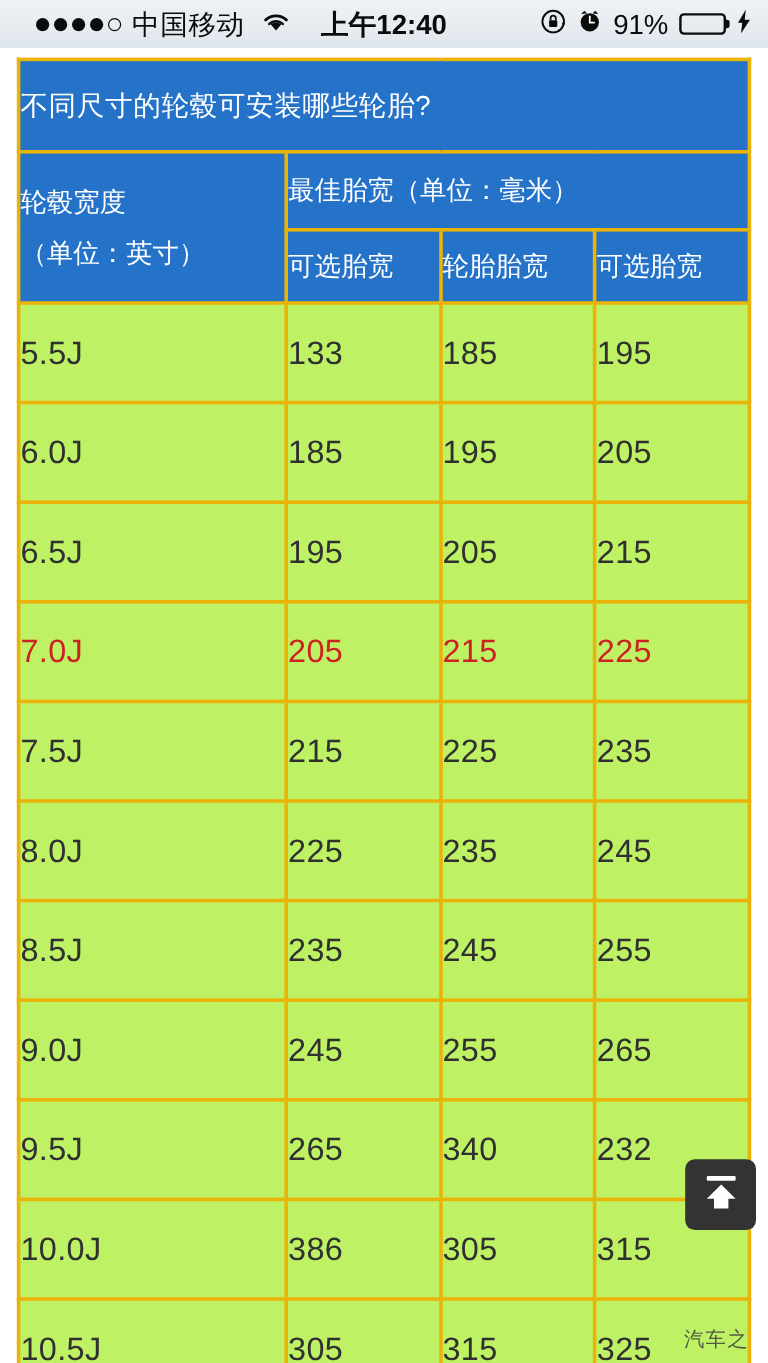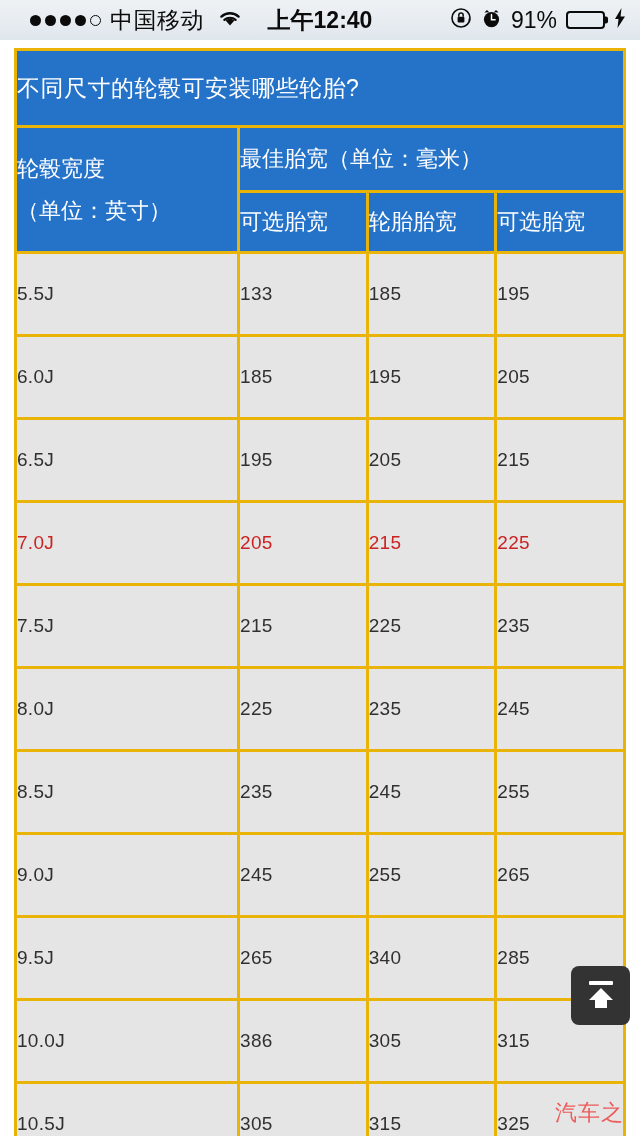--- a/index.html
+++ b/index.html
@@ -139,23 +139,23 @@
     height: 120px;
     line-height: 1.9;
   }
   .hdr-group {
     height: 62px;
   }
   .hdr-col {
     height: 58px;
   }
   td.cell {
-    background: #e5e5e5;
+    background: #bef264;
     color: #303030;
-    font-size: 19px;
+    font-size: 27px;
     height: 80px;
     letter-spacing: 0.3px;
   }
   tr.highlight td.cell {
     color: #cc2222;
   }
 
   
   col.c1 { width: 222px; }
   col.c2 { width: 128px; }
@@ -174,22 +174,22 @@
     display: flex;
     align-items: center;
     justify-content: center;
   }
 
   
   .watermark {
     position: absolute;
     right: 16px;
     bottom: 8px;
-    font-size: 22px;
-    color: #ef4444;
+    font-size: 17px;
+    color: #404040;
     letter-spacing: 1px;
     opacity: 0.85;
     pointer-events: none;
   }
 </style>
 </head>
 <body>
 
 <div class="statusbar">
   <div class="sb-left">
@@ -313,21 +313,21 @@
         <tr>
           <td class="cell">9.0J</td>
           <td class="cell">245</td>
           <td class="cell">255</td>
           <td class="cell">265</td>
         </tr>
         <tr>
           <td class="cell">9.5J</td>
           <td class="cell">265</td>
           <td class="cell">340</td>
-          <td class="cell">285</td>
+          <td class="cell">232</td>
         </tr>
         <tr>
           <td class="cell">10.0J</td>
           <td class="cell">386</td>
           <td class="cell">305</td>
           <td class="cell">315</td>
         </tr>
         <tr>
           <td class="cell">10.5J</td>
           <td class="cell">305</td>

